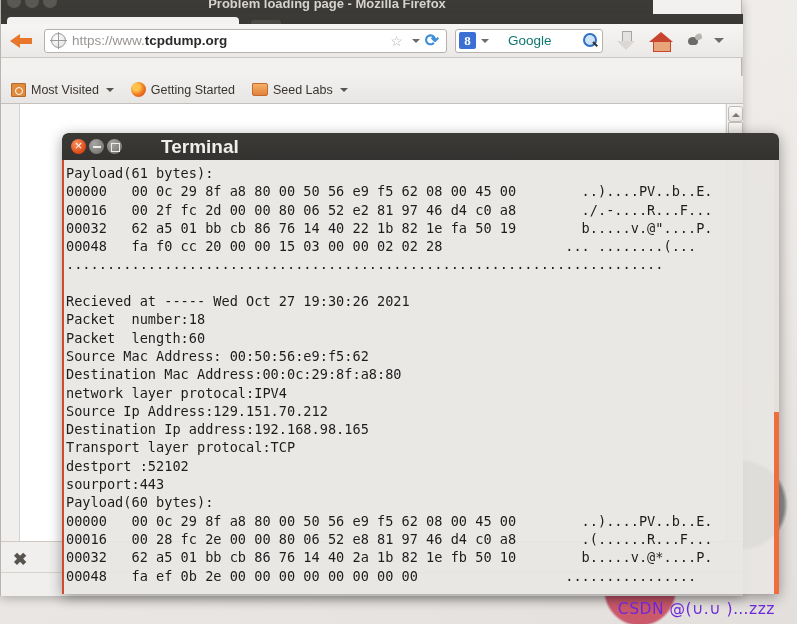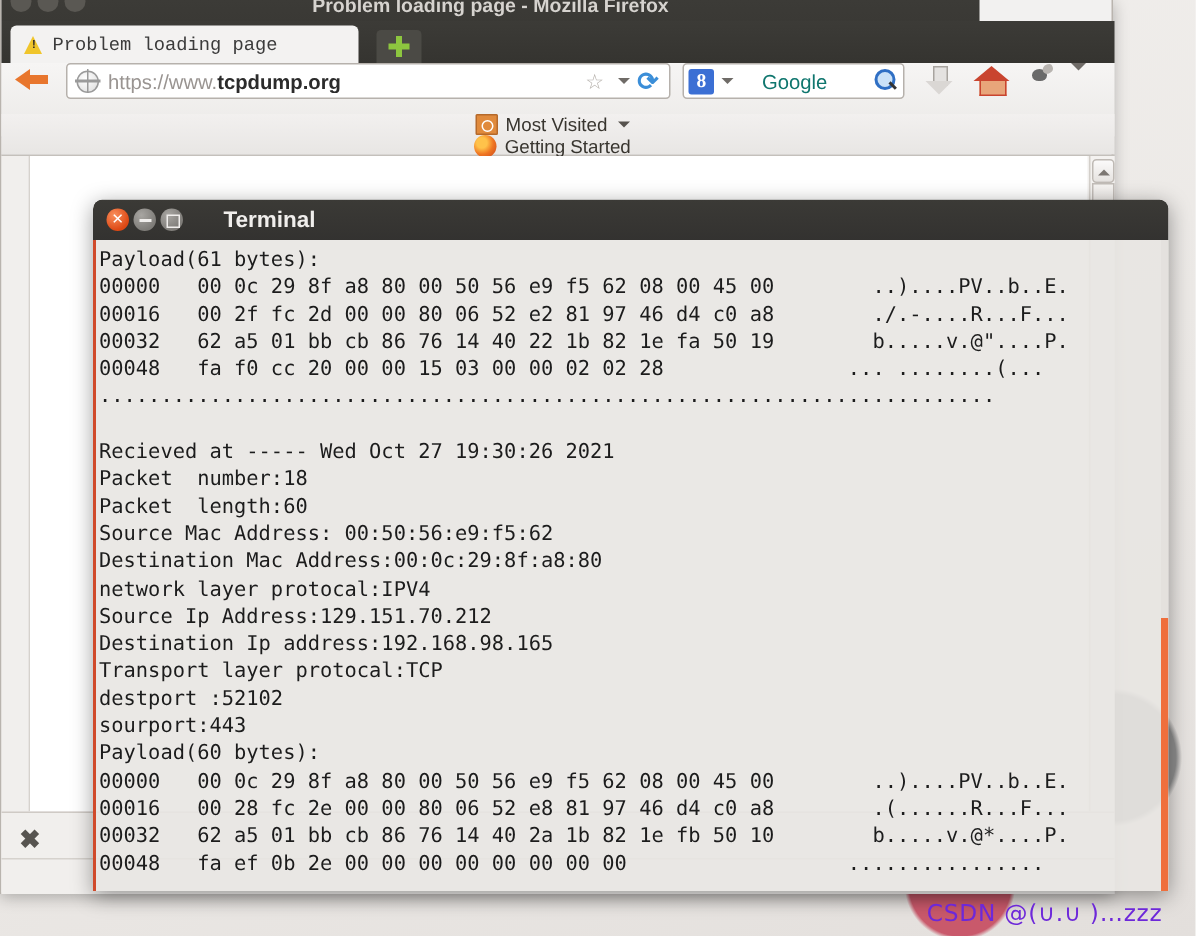--- a/index.html
+++ b/index.html
@@ -127,25 +127,25 @@
   .plus-glyph::before, .plus-glyph::after {
     content: ""; position: absolute; background: #8dc63f;
     border: 0;
   }
   .plus-glyph::before { left: 5px; top: 0; width: 4px; height: 14px; }
   .plus-glyph::after  { left: 0; top: 5px; width: 14px; height: 4px; }
 
   
   .navbar {
     position: absolute;
-    left: 0; top: 42px;
-    width: 742px; height: 50px;
+    left: 0; top: 24px;
+    width: 742px; height: 34px;
     background: linear-gradient(#f6f5f4, #ebe9e7);
     border-bottom: 1px solid #ccc8c4;
-    display: flex; align-items: flex-start;
+    display: flex; align-items: center;
   }
   .back-arrow {
     margin-left: 9px;
     width: 26px; height: 22px;
     position: relative; flex: none;
   }
   .back-arrow::before {
     content: "";
     position: absolute; left: 0; top: 4px;
     border-top: 7px solid transparent;
@@ -299,21 +299,21 @@
 
   
   .bookmarkbar {
     position: absolute;
     left: 0; top: 76px;
     width: 742px; height: 28px;
     background: linear-gradient(#f2f0ef, #e8e6e4);
     border-bottom: 1px solid #c4c0bb;
     display: flex; align-items: center;
     padding-left: 10px;
-    font-size: 12.5px; color: #38352f; flex-direction: column;
+    font-size: 12.5px; color: #38352f;
   }
   .bm {
     display: flex; align-items: center; gap: 5px;
     margin-right: 17px; white-space: nowrap;
   }
   .bm-caret {
     width: 0; height: 0;
     border-left: 4px solid transparent;
     border-right: 4px solid transparent;
     border-top: 4.5px solid #57534e;
@@ -435,22 +435,22 @@
   .tbtn-min::after {
     content: ""; position: absolute;
     left: 3.5px; top: 7px; width: 8px; height: 1.6px; background: #f0eeec;
   }
   .tbtn-max::after {
     content: ""; position: absolute;
     left: 4px; top: 4px; width: 7px; height: 7px;
     border: 1.4px solid #f0eeec;
   }
   .term-title {
-    color: #f0eeec; font-size: 15px; font-weight: bold;
-    margin-left: 24px;
+    color: #f0eeec; font-size: 19px; font-weight: bold;
+    margin-left: 36px;
   }
 
   .term-body {
     position: relative;
     height: 434px;
     background: rgba(232,230,226,0.90);
     padding: 4px 0 16px 2px;
     overflow: hidden;
   }
   .term-text {

